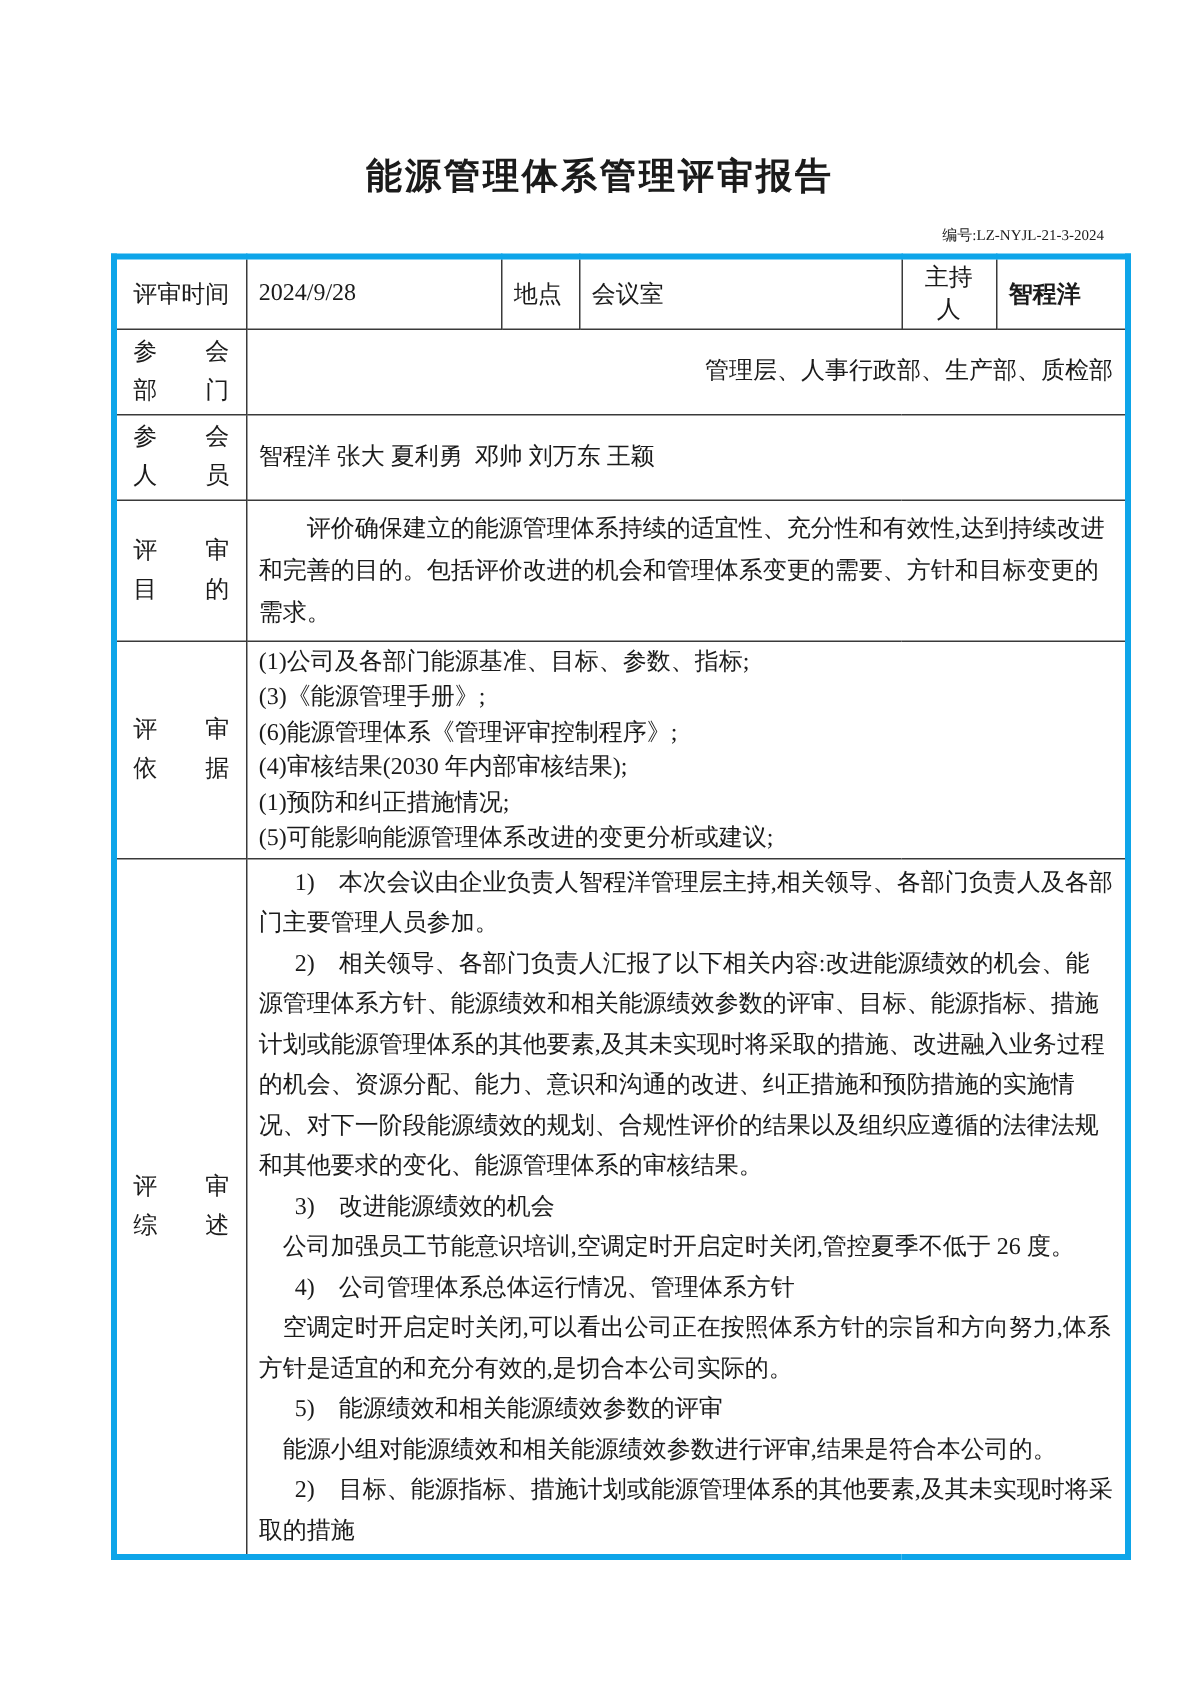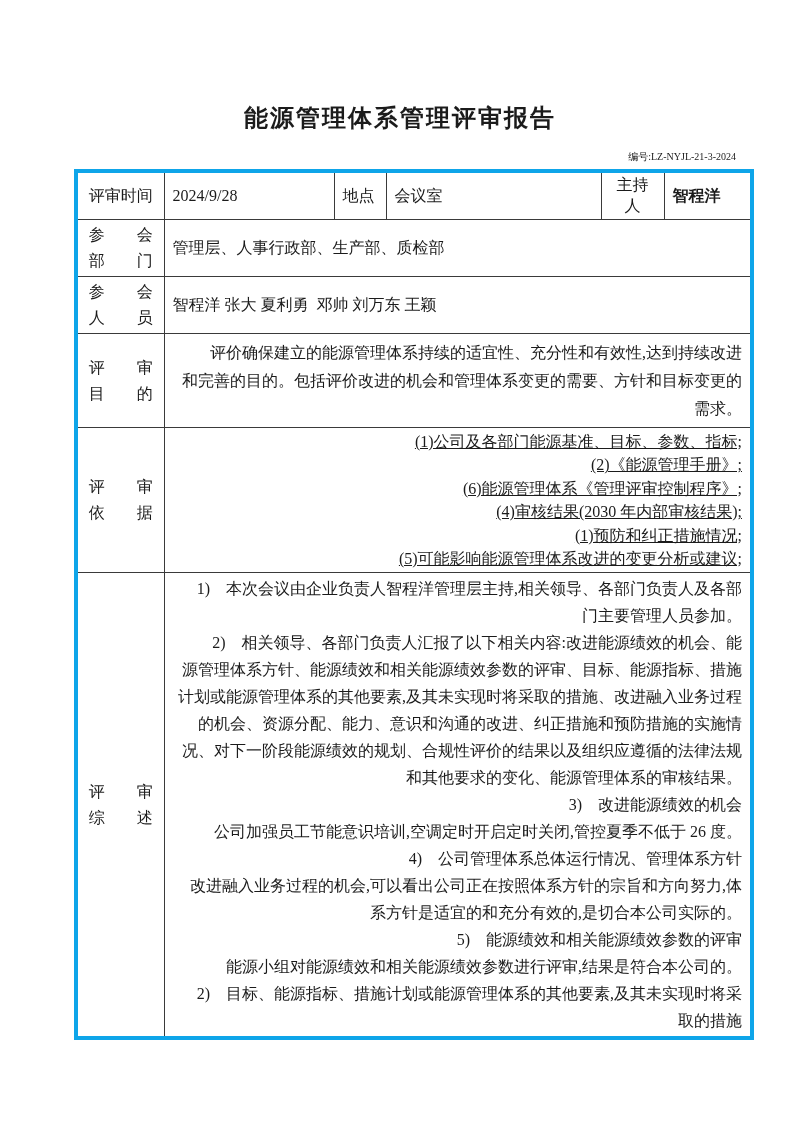--- a/index.html
+++ b/index.html
@@ -52,25 +52,25 @@
   .lbl-line {
     width:64px;
     margin:0 auto;
     display:flex;
     justify-content:space-between;
     line-height:26px;
     font-size:16px;
   }
   td.val { white-space:pre-wrap; line-height:26px; }
   td.top { vertical-align:top; padding-top:7px; }
-  td.sm  { font-size:14px; }
+  td.sm  { font-size:14px;text-align:right; }
   td.med { font-size:15px; }
-  .para, .item { margin:0; white-space:pre-wrap;text-align:right; }
+  .para, .item { margin:0; white-space:pre-wrap; }
   td.purpose-cell .para { line-height:28px; text-indent:2em; }
-  td.basis-cell { padding-top:6px; padding-bottom:6px;text-decoration:underline; }
+  td.basis-cell { padding-top:6px; padding-bottom:6px; }
   td.basis-cell .item { line-height:23.4px; }
   td.summary-cell { vertical-align:top; padding-top:5px; }
   td.summary-cell .para { line-height:27px; }
   .i15 { text-indent:1.5em; }
   .i10 { text-indent:1em; }
 </style>
 </head>
 <body>
 
 <div class="sheet">
@@ -149,21 +149,21 @@
               <span>评</span>
               <span>审</span>
             </div>
         <div class="lbl-line">
               <span>依</span>
               <span>据</span>
             </div>
       </td>
       <td class="basis-cell" colspan="5">
         <div class="item">(1)公司及各部门能源基准、目标、参数、指标;</div>
-        <div class="item">(2)《能源管理手册》;</div>
+        <div class="item">(3)《能源管理手册》;</div>
         <div class="item">(6)能源管理体系《管理评审控制程序》;</div>
         <div class="item">(4)审核结果(2030 年内部审核结果);</div>
         <div class="item">(1)预防和纠正措施情况;</div>
         <div class="item">(5)可能影响能源管理体系改进的变更分析或建议;</div>
       </td>
     </tr>
 
     <tr style="height:458px">
       <td class="lbl">
         <div class="lbl-line">
@@ -174,21 +174,21 @@
               <span>综</span>
               <span>述</span>
             </div>
       </td>
       <td class="summary-cell" colspan="5">
         <p class="para i15">1)　本次会议由企业负责人智程洋管理层主持,相关领导、各部门负责人及各部门主要管理人员参加。</p>
         <p class="para i15">2)　相关领导、各部门负责人汇报了以下相关内容:改进能源绩效的机会、能源管理体系方针、能源绩效和相关能源绩效参数的评审、目标、能源指标、措施计划或能源管理体系的其他要素,及其未实现时将采取的措施、改进融入业务过程的机会、资源分配、能力、意识和沟通的改进、纠正措施和预防措施的实施情况、对下一阶段能源绩效的规划、合规性评价的结果以及组织应遵循的法律法规和其他要求的变化、能源管理体系的审核结果。</p>
         <p class="para i15">3)　改进能源绩效的机会</p>
         <p class="para i10">公司加强员工节能意识培训,空调定时开启定时关闭,管控夏季不低于 26 度。</p>
         <p class="para i15">4)　公司管理体系总体运行情况、管理体系方针</p>
-        <p class="para i10">改进融入业务过程的机会,可以看出公司正在按照体系方针的宗旨和方向努力,体系方针是适宜的和充分有效的,是切合本公司实际的。</p>
+        <p class="para i10">空调定时开启定时关闭,可以看出公司正在按照体系方针的宗旨和方向努力,体系方针是适宜的和充分有效的,是切合本公司实际的。</p>
         <p class="para i15">5)　能源绩效和相关能源绩效参数的评审</p>
         <p class="para i10">能源小组对能源绩效和相关能源绩效参数进行评审,结果是符合本公司的。</p>
         <p class="para i15">2)　目标、能源指标、措施计划或能源管理体系的其他要素,及其未实现时将采取的措施</p>
       </td>
     </tr>
   </tbody>
     </table>
 </div>
 
 </body></html>

